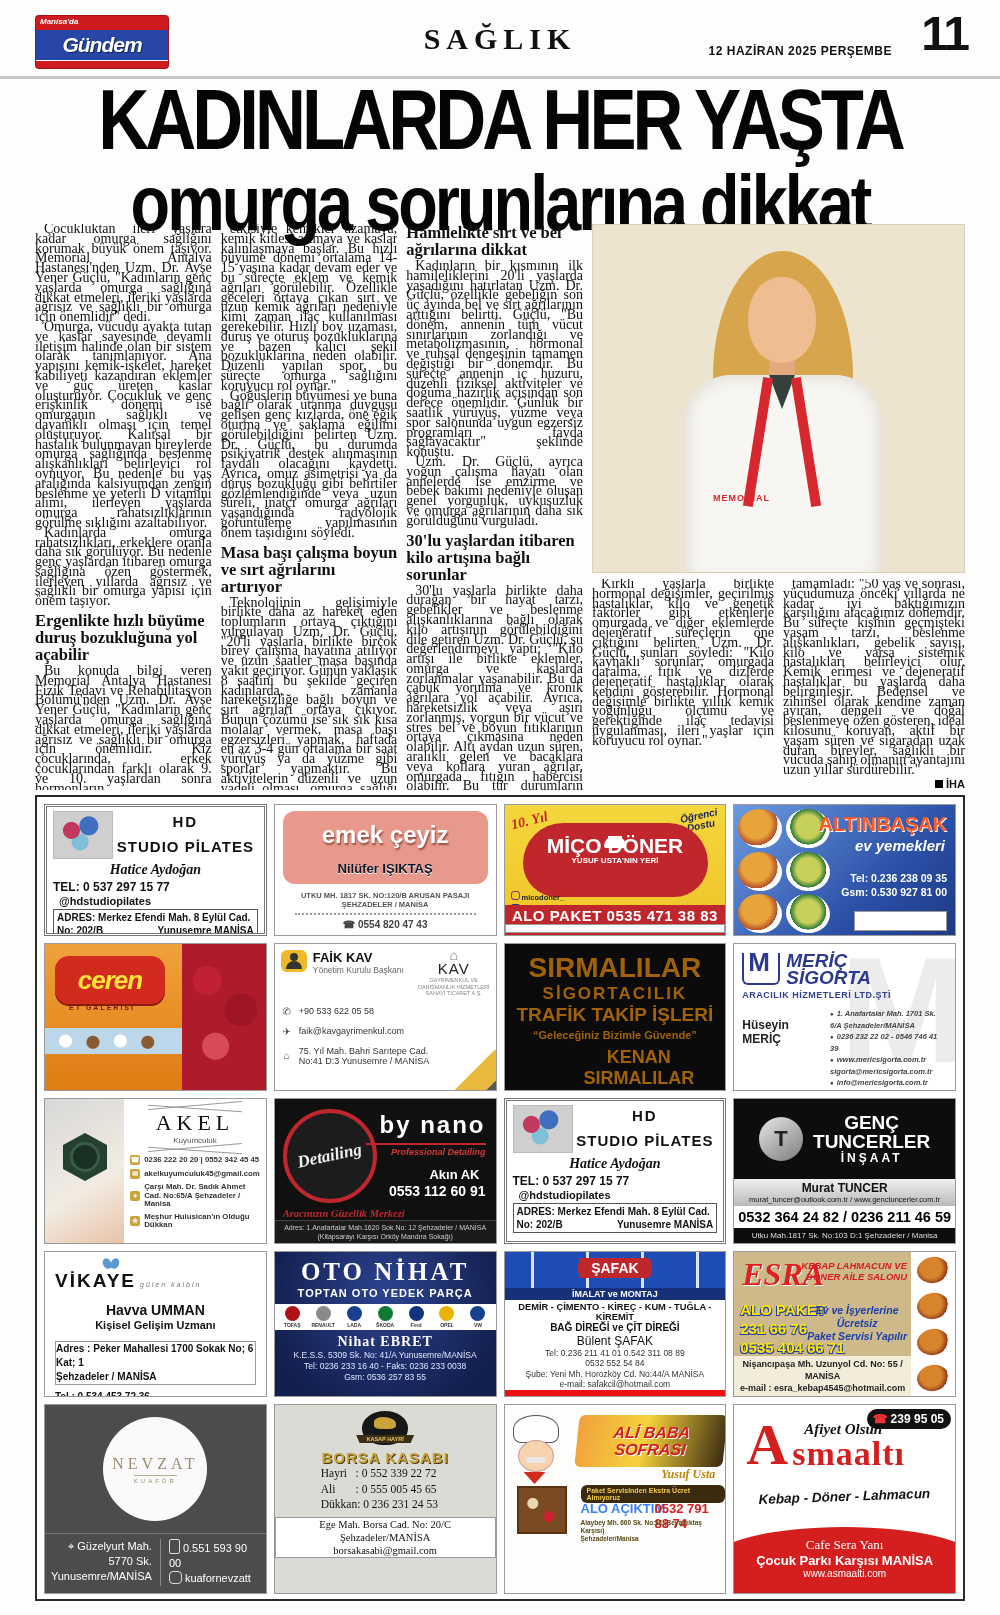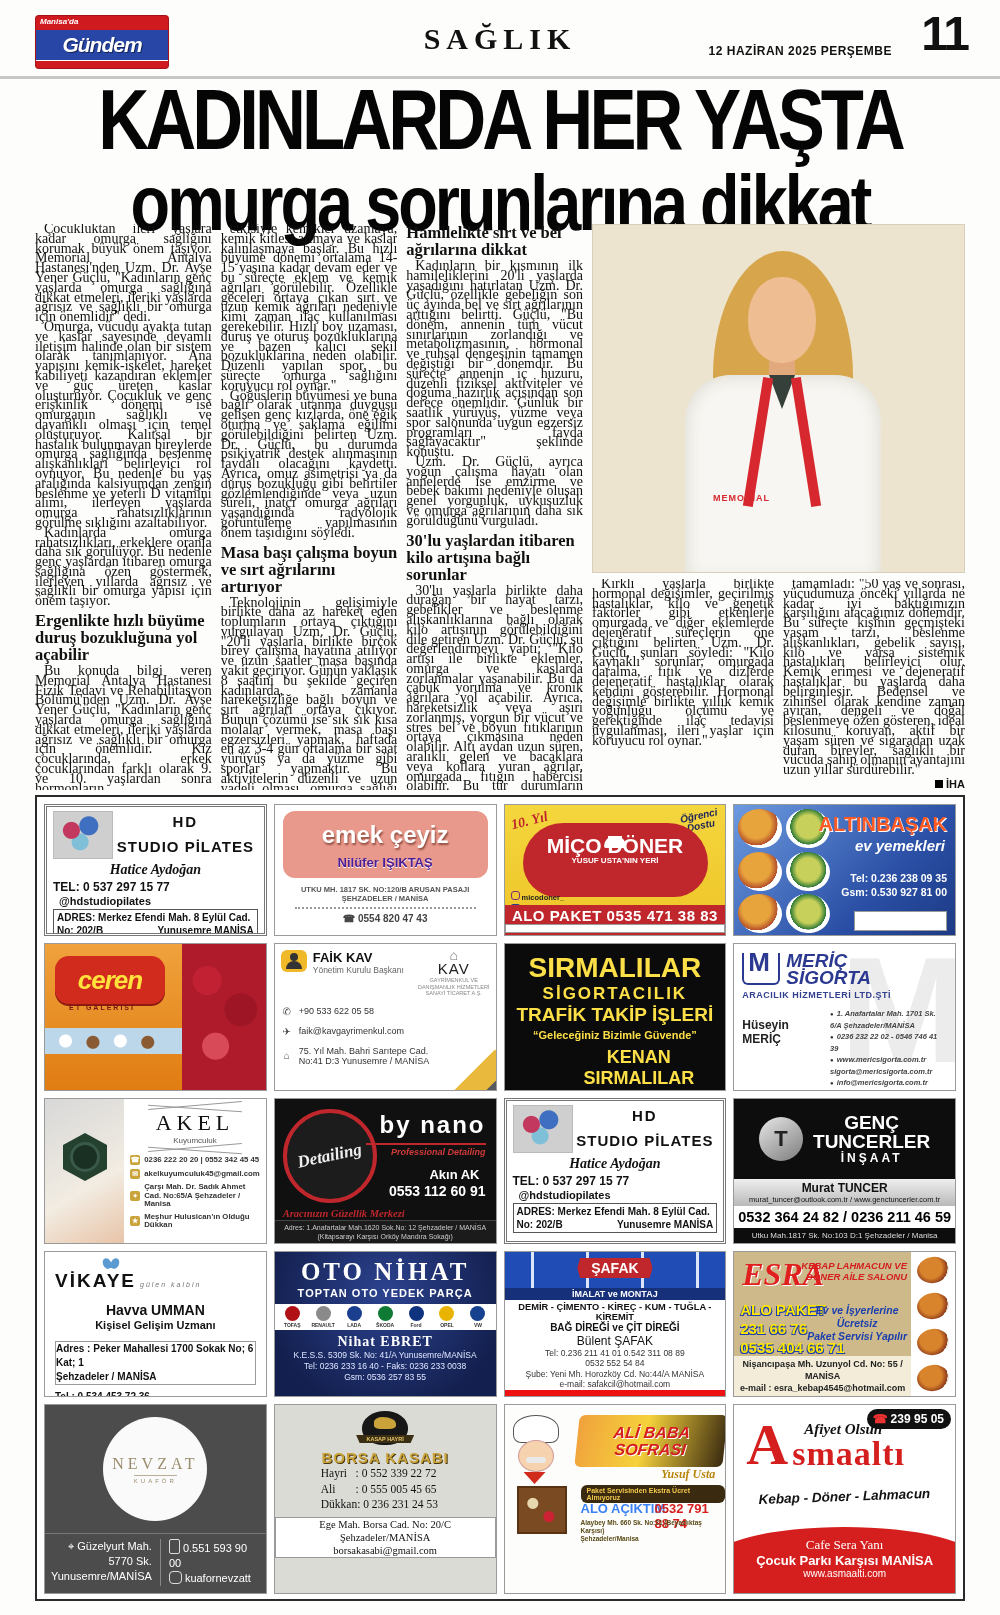--- a/index.html
+++ b/index.html
@@ -68,21 +68,21 @@
   .hdp .t2{font:700 15px "Liberation Sans",sans-serif;letter-spacing:1px;margin-top:8px;}
   .hdp .own{text-align:center;font:italic 700 14px "Liberation Serif",serif;margin:3px 0 2px;}
   .hdp .tel{font:700 12px "Liberation Sans",sans-serif;}
   .hdp .ig{font:700 11px "Liberation Sans",sans-serif;margin:1px 0 2px 6px;}
   .hdp .abox{border:1px solid #555;font:700 10px "Liberation Sans",sans-serif;padding:1px 3px;line-height:13px;}
   .hdp .abox .r2{display:flex;justify-content:space-between;}
   
   .emek{padding:6px 8px;text-align:center;}
   .emek .card{background:#e9998b;border-radius:12px;padding:10px 4px 8px;}
   .emek .nm{font:900 24px "Liberation Sans",sans-serif;color:#fff;text-shadow:1px 2px 2px #8d4c40;}
-  .emek .own{font:900 13px "Liberation Sans",sans-serif;color:#4c1d95;text-shadow:0 1px 0 #fff;margin-top:6px;}
+  .emek .own{font:900 13px "Liberation Sans",sans-serif;color:#0f172a;text-shadow:0 1px 0 #fff;margin-top:12px;}
   .emek .ad1{font:700 7.5px "Liberation Sans",sans-serif;color:#555;margin-top:7px;}
   .emek .dots{border-top:2px dotted #999;margin:4px 12px;}
   .emek .tel{font:700 10px "Liberation Sans",sans-serif;color:#444;}
   
   .mico{background:linear-gradient(#f4d63d,#eec428);}
   .mico .yil{position:absolute;left:6px;top:8px;transform:rotate(-14deg);font:italic 900 14px "Liberation Serif",serif;color:#c0272d;}
   .mico .tag{position:absolute;right:6px;top:6px;transform:rotate(-12deg);font:italic 900 10px "Liberation Sans",sans-serif;color:#20265c;text-align:center;line-height:10px;}
   .mico .ban{position:absolute;left:18px;top:18px;width:185px;height:74px;background:#c0272d;border-radius:40px 40px 34px 34px;text-align:center;color:#fff;}
   .mico .hat{width:22px;height:12px;background:#fff;border-radius:10px 10px 2px 2px;margin:4px auto 0;}
   .mico .hat:after{content:"";display:block;width:14px;height:3px;background:#fff;margin:13px auto 0;}
@@ -133,21 +133,21 @@
   .kav .logo{margin-left:auto;text-align:center;}
   .kav .logo .roof{font-size:14px;color:#777;line-height:10px;}
   .kav .logo .k{font:400 15px "Liberation Sans",sans-serif;letter-spacing:1px;color:#222;}
   .kav .logo .s{font:400 5.5px "Liberation Sans",sans-serif;color:#888;line-height:6.5px;}
   .kav .row{display:flex;align-items:center;gap:6px;margin-top:9px;font:400 9px "Liberation Sans",sans-serif;color:#333;}
   .kav .ic{width:12px;text-align:center;color:#444;font-size:10px;}
   .kav .deco1,.kav .deco2{position:absolute;right:-18px;bottom:-18px;width:70px;height:70px;transform:rotate(45deg);}
   .kav .deco1{background:#e8b93c;right:-34px;bottom:-44px;}
   .kav .deco2{background:#55585e;right:-52px;bottom:-58px;}
   
-  .sir{background:#0b0b0b;color:#fde047;text-align:center;padding-top:8px;}
+  .sir{background:#0b0b0b;color:#a16207;text-align:center;padding-top:8px;}
   .sir .l1{font:900 28px "Liberation Sans",sans-serif;letter-spacing:0;}
   .sir .l2{font:700 17px "Liberation Sans",sans-serif;letter-spacing:2px;}
   .sir .l3{font:900 19px "Liberation Sans",sans-serif;}
   .sir .l4{font:700 11px "Liberation Sans",sans-serif;margin-top:3px;}
   .sir .l5{font:700 18px "Liberation Sans",sans-serif;margin-top:6px;margin-left:48px;}
   .sir .l6{font:900 20px "Liberation Sans",sans-serif;}
   
   .mer{padding:8px;color:#2b3990;}
   .mer .wm{position:absolute;right:-10px;top:-20px;font:900 150px "Liberation Sans",sans-serif;color:#ececec;z-index:0;}
   .mer>div{position:relative;z-index:1;}

